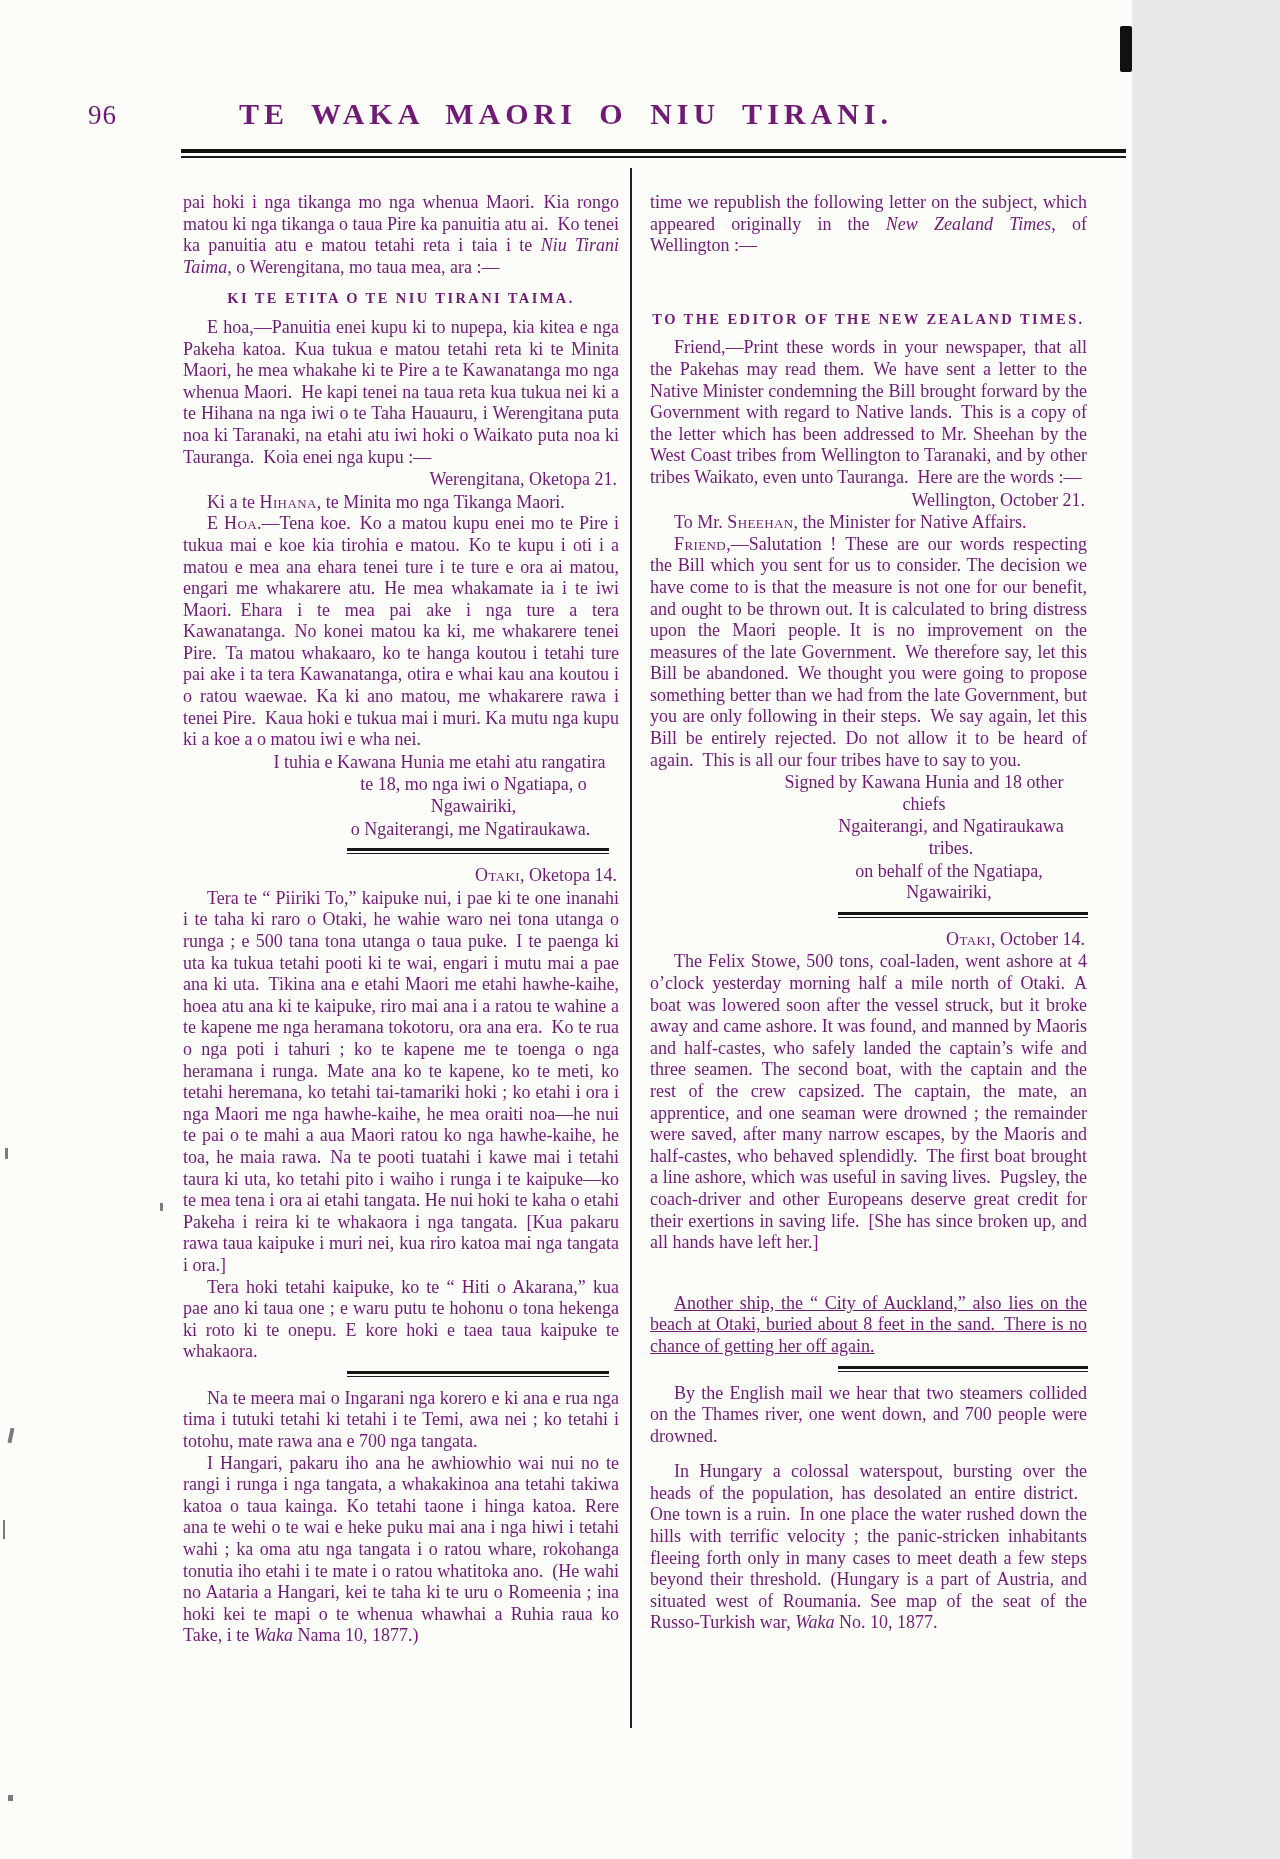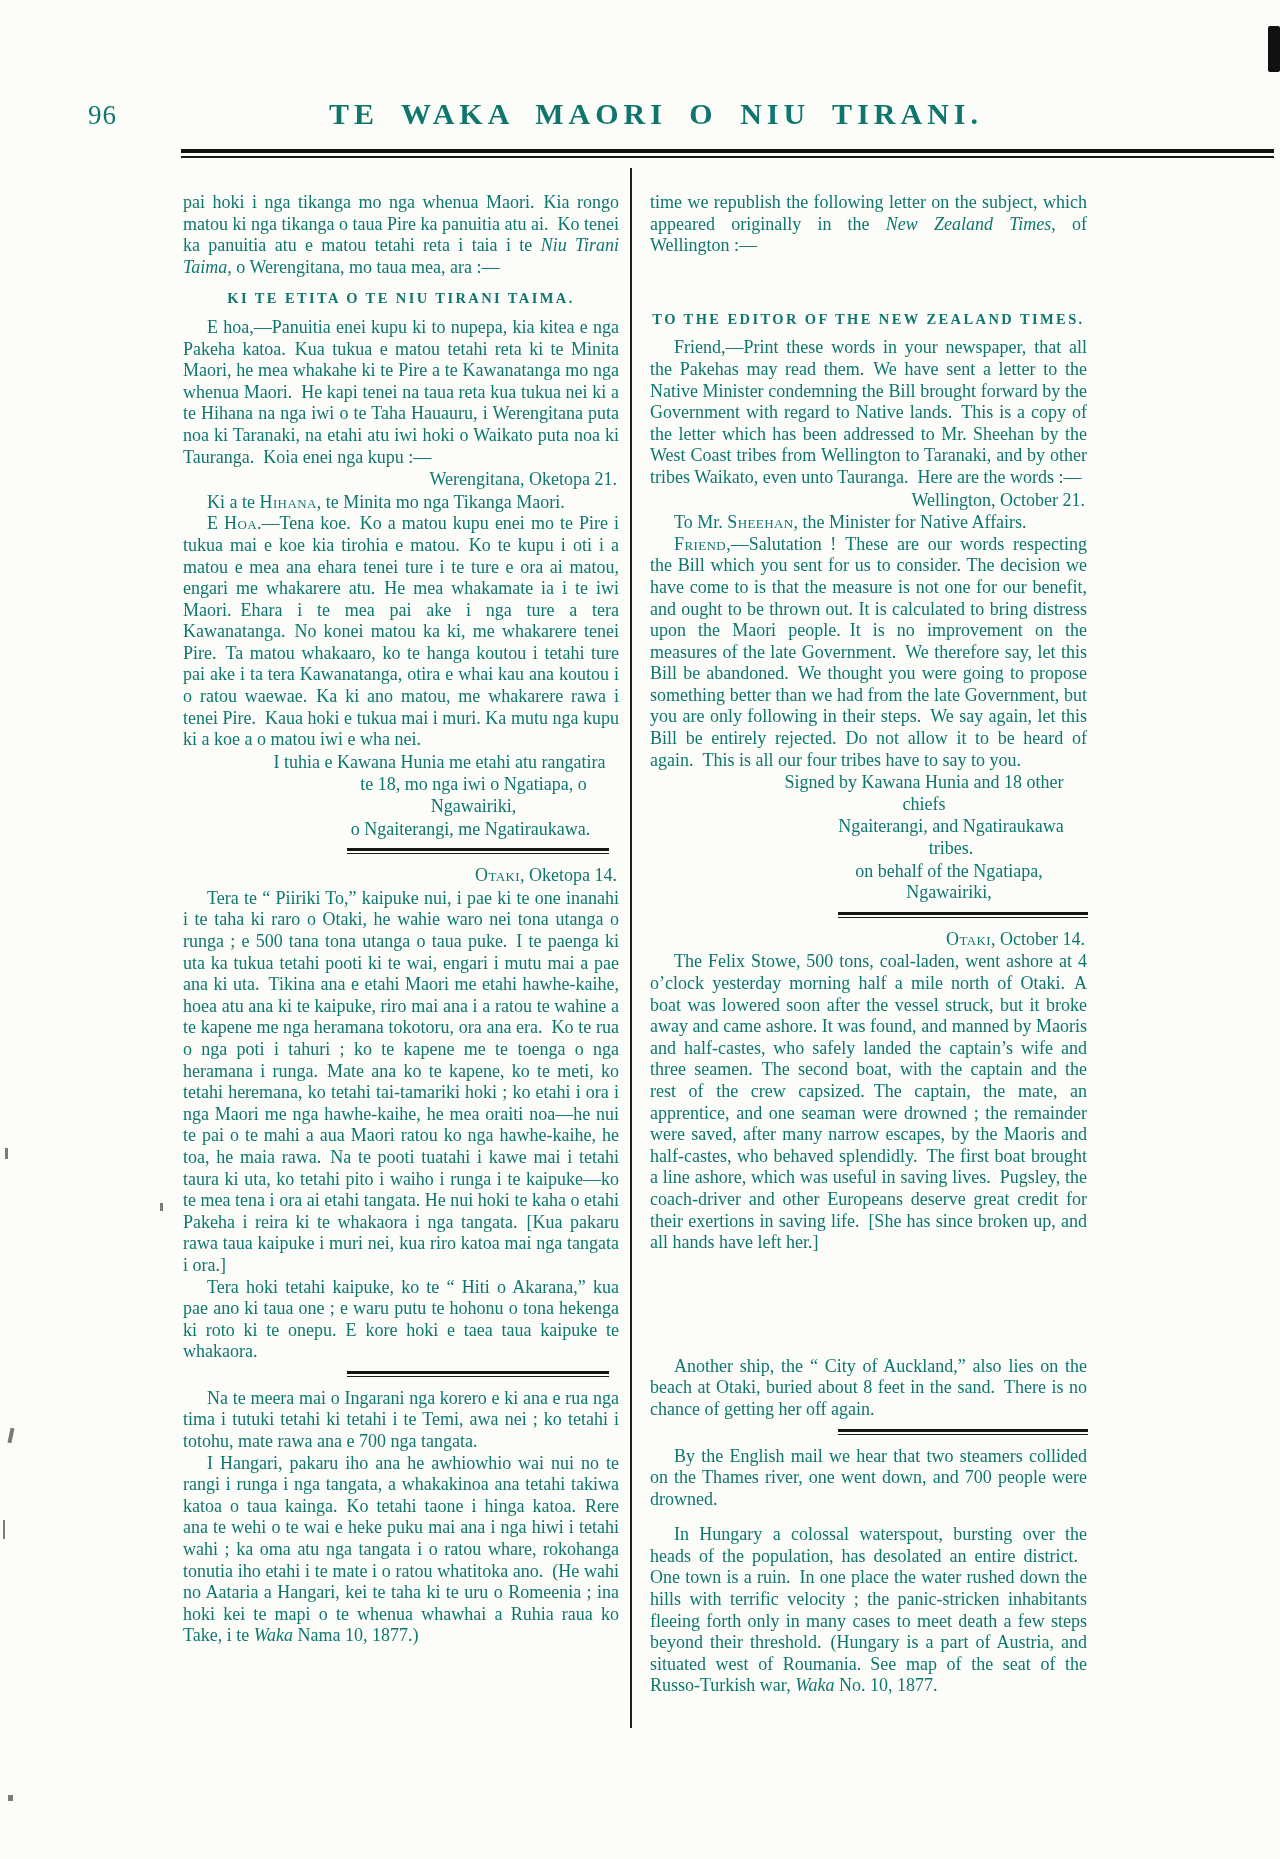--- a/index.html
+++ b/index.html
@@ -1,31 +1,31 @@
 <!DOCTYPE html>
 <html><head>
 <meta charset="utf-8">
 <style>
   html,body{margin:0;padding:0;}
   body{background:#e8e8e6;}
   #page{
     position:relative;
-    width:1280px;height:1859px;
+    width:1132px;height:1859px;
     background:#fcfcf9;
     overflow:hidden;
     font-family:"Liberation Serif","DejaVu Serif",serif;
-    color:#0f766e;
+    color:#701a75;
   }
   
   #page-number{
     position:absolute;left:88px;top:100px;
     font-size:27px;letter-spacing:1px;
   }
   #masthead{
-    position:absolute;left:16px;top:97px;width:100%;
+    position:absolute;left:0;top:97px;width:100%;
     text-align:center;font-size:30px;font-weight:bold;
     letter-spacing:5px;word-spacing:10px;
   }
   #header-rule{
     position:absolute;left:181px;right:6px;top:149px;
     height:3px;
     border-top:4px solid #121212;
     border-bottom:2px solid #1a1a1a;
   }
   
@@ -55,21 +55,21 @@
   .sig-r1{margin-left:112px;}
   .sig-r2{margin-left:162px;}
   .sig-r3{margin-left:166px;}
   .section-rule{
     height:2px;
     border-top:3px solid #161616;
     border-bottom:1px solid #1c1c1c;
   }
   .rule-l{margin:8px 0 11px 164px;width:262px;}
   .rule-r{margin:8px 0 11px 188px;width:250px;}
-  .gap-ship{margin-top:102px;}
+  .gap-ship{margin-top:39px;text-decoration:underline;}
   .gap-small{margin-top:14px;}
   
   .artifact{position:absolute;background:#111;}
   #blob-top-right{right:0;top:26px;width:12px;height:46px;border-radius:2px;}
   .speck{opacity:.55;}
   #speck-1{left:5px;top:1148px;width:3px;height:11px;}
   #speck-2{left:9px;top:1428px;width:4px;height:15px;transform:rotate(12deg);}
   #speck-3{left:3px;top:1520px;width:2px;height:19px;}
   #speck-4{left:160px;top:1203px;width:3px;height:8px;}
   #speck-5{left:8px;top:1795px;width:5px;height:6px;}

